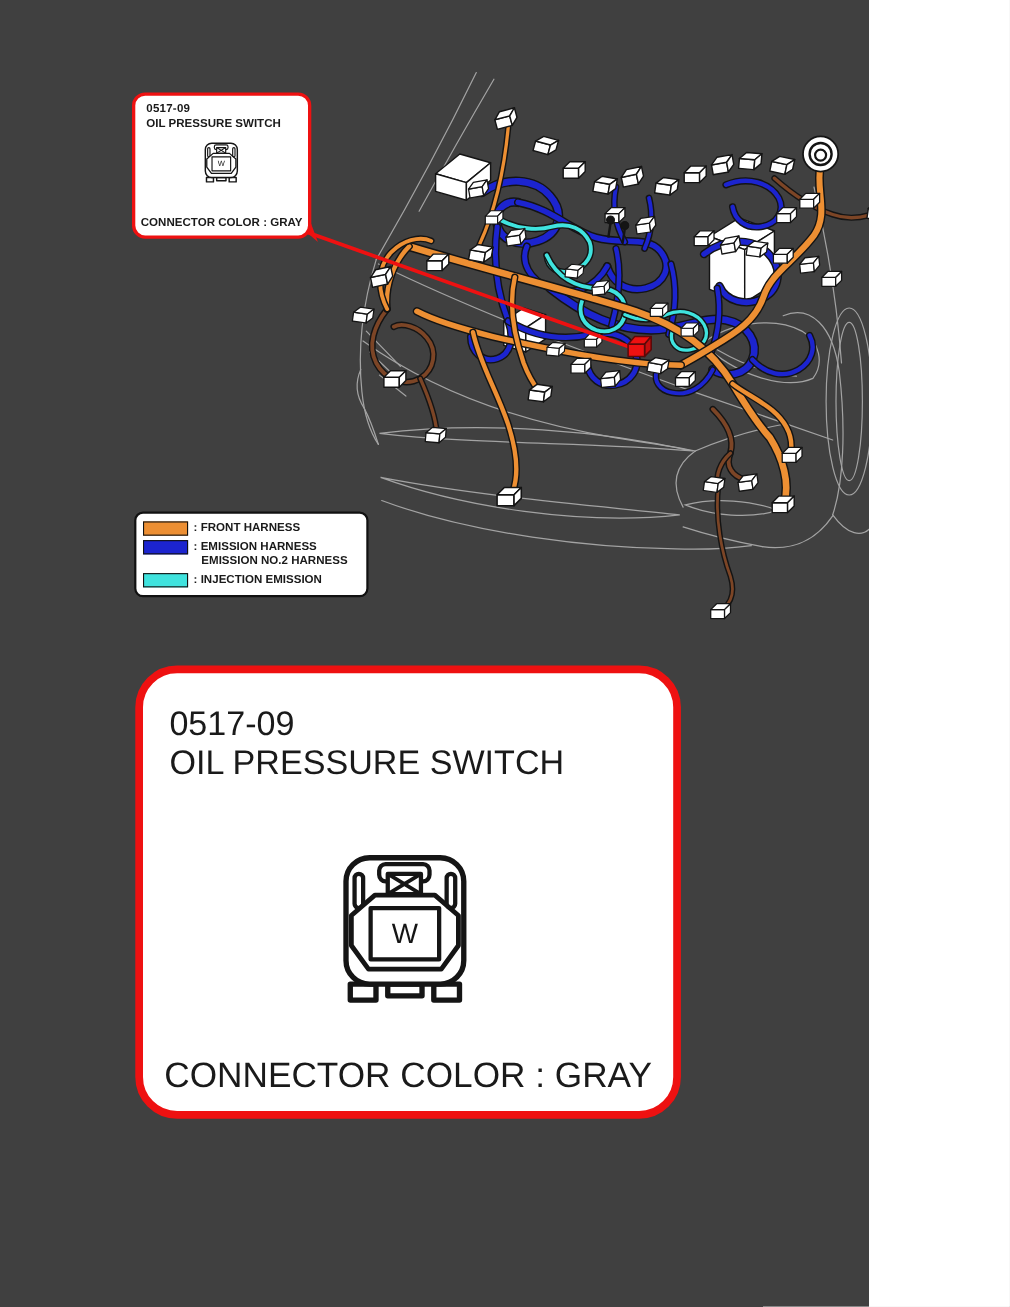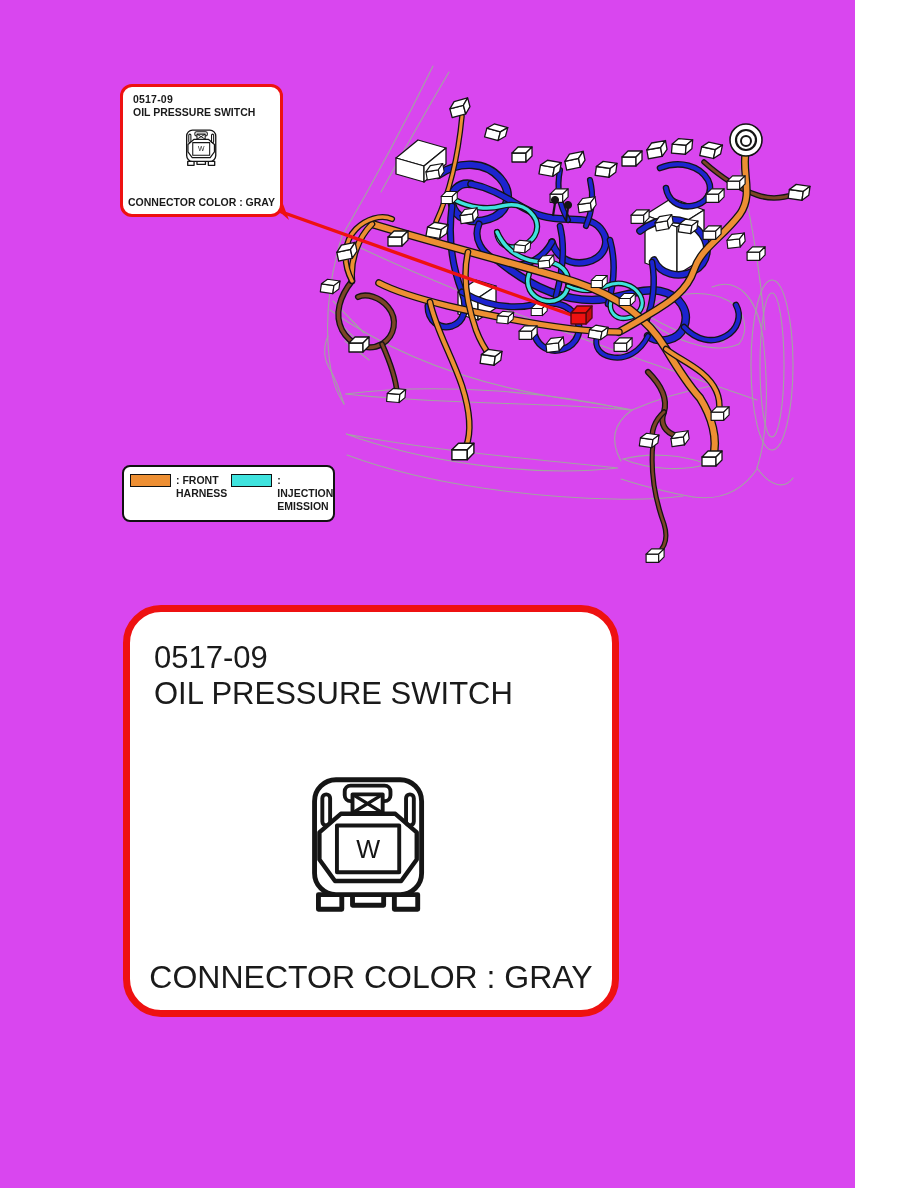--- a/index.html
+++ b/index.html
@@ -1,33 +1,33 @@
 <!DOCTYPE html>
 <html style="--red: #ee1111; --carline: #a3a3a3; --ink: #1a1a1a;"><head>
 <meta charset="utf-8">
 <style>
   html,body{margin:0;padding:0;background:#fff;}
-  .page{position:relative;width:855px;height:1188px;background:#d946ef;overflow:hidden;
+  .page{position:relative;width:790px;height:1188px;background:#404040;overflow:hidden;
         font-family:"Liberation Sans", sans-serif;color:var(--ink,#1a1a1a);}
   svg{display:block;}
   .diagram-svg{position:absolute;left:0;top:0;z-index:1;}
 
   
   .callout{position:absolute;left:120px;top:84px;width:163px;height:133px;box-sizing:border-box;
            border:3px solid var(--red,#ee1111);border-radius:12px;background:#fff;z-index:3;}
   .callout .code{margin:6px 0 0 10px;font-size:10.5px;font-weight:bold;letter-spacing:.2px;line-height:13px;}
   .callout .title{margin:0 0 0 10px;font-size:10.5px;font-weight:bold;line-height:13px;}
   .callout .icon-wrap{display:flex;justify-content:center;margin-top:8px;}
   .callout .note{position:absolute;bottom:6px;left:0;width:100%;text-align:center;
                  font-size:10.5px;font-weight:bold;}
 
   
   .legend{position:absolute;left:122px;top:465px;width:213px;box-sizing:border-box;z-index:3;
           border:2.5px solid #111;border-radius:8px;background:#fff;padding:7px 6px 7px 6px;
-          display:flex;flex-direction:row;gap:4px;}
+          display:flex;flex-direction:column;gap:4px;}
   .legend-row{display:flex;align-items:flex-start;gap:5px;font-size:10.5px;font-weight:bold;line-height:13px;}
   .swatch{width:41px;height:13px;border:1.5px solid #111;flex:none;box-sizing:border-box;background:#ccc;}
   .legend-text .l2{padding-left:7px;}
 
   
   .detail{position:absolute;left:123px;top:605px;width:496px;height:412px;box-sizing:border-box;
           border:7px solid var(--red,#ee1111);border-radius:38px;background:#fff;z-index:3;}
   .detail .code{margin:28px 0 0 24px;font-size:31px;line-height:36px;}
   .detail .title{margin:0 0 0 24px;font-size:31px;line-height:36px;}
   .detail .icon-wrap{display:flex;justify-content:center;margin-top:56px;}
@@ -258,20 +258,27 @@
     </div>
     <div class="note">CONNECTOR COLOR : GRAY</div>
   </div>
 
   <div class="legend">
     <div class="legend-row">
       <span class="swatch" style="background-color: rgb(237, 143, 51);"></span>
       <span class="legend-text"><span>: FRONT HARNESS</span></span>
     </div>
     <div class="legend-row">
+      <span class="swatch" style="background-color: rgb(28, 36, 207);"></span>
+      <span class="legend-text">
+        <span style="display:block">: EMISSION HARNESS</span>
+        <span style="display:block" class="l2">EMISSION NO.2 HARNESS</span>
+      </span>
+    </div>
+    <div class="legend-row">
       <span class="swatch" style="background-color: rgb(63, 227, 222);"></span>
       <span class="legend-text"><span>: INJECTION EMISSION</span></span>
     </div>
   </div>
 
   <div class="detail">
     <div class="code">0517-09</div>
     <div class="title">OIL PRESSURE SWITCH</div>
     <div class="icon-wrap">
       <svg width="146" height="151" viewBox="0 0 150 155" fill="none" stroke="#151515" stroke-linejoin="round">

